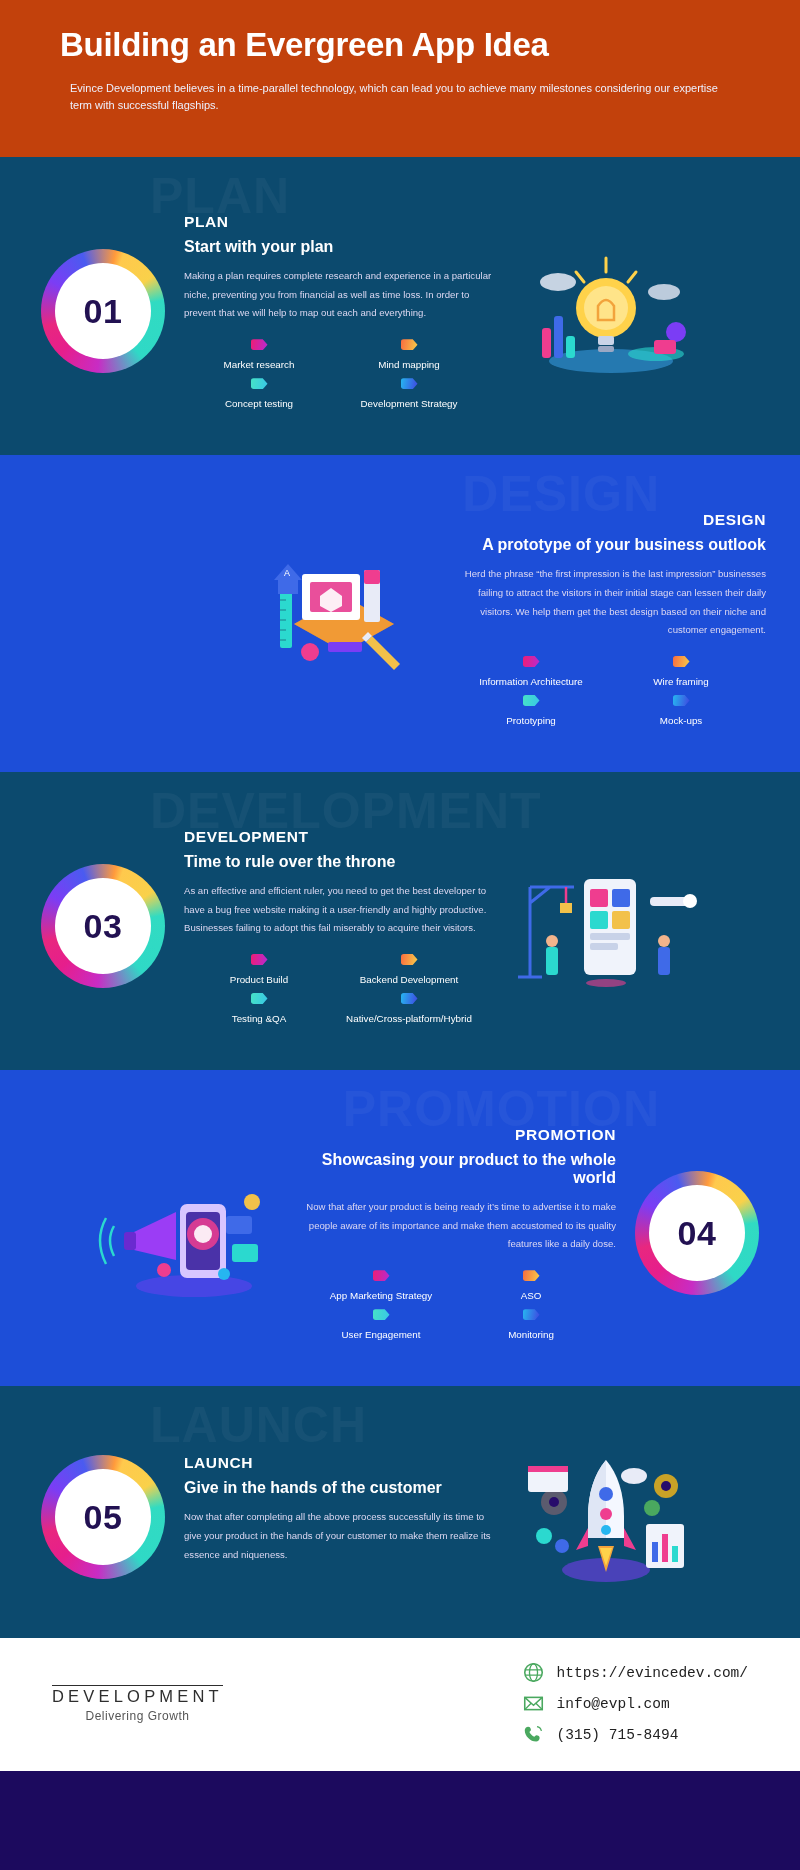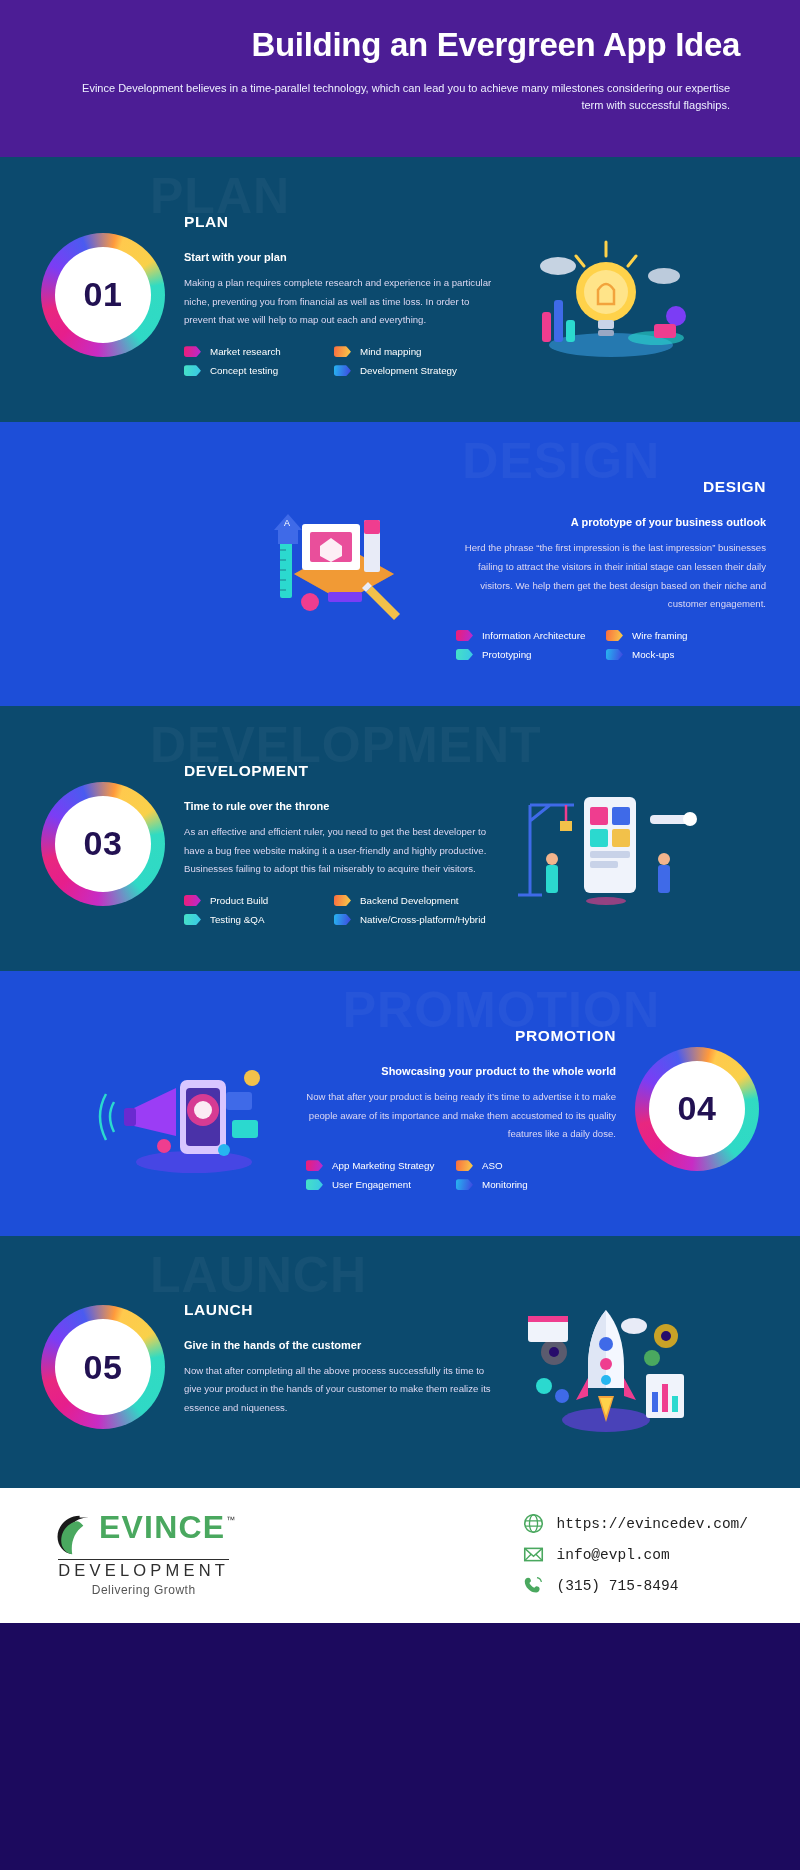--- a/index.html
+++ b/index.html
@@ -9,23 +9,23 @@
     font-family: "Liberation Sans", sans-serif;
   }
   .page {
     width: 800px;
     position: relative;
     overflow: hidden;
   }
 
   
   .header {
-    background: #4c1d95;
+    background: #c2410c;
     padding: 26px 60px 28px;
-    text-align: right;
+    text-align: left;
   }
   .header h1 {
     color: #ffffff;
     font-size: 33px;
     font-weight: bold;
     letter-spacing: -0.3px;
     line-height: 1.15;
     margin-bottom: 16px;
   }
   .header p {
@@ -112,42 +112,42 @@
   .textblock.align-right { text-align: right; }
   .textblock .title {
     color: #ffffff;
     font-size: 15.5px;
     font-weight: bold;
     letter-spacing: 0.6px;
     margin-bottom: 7px;
   }
   .textblock .subtitle {
     color: #ffffff;
-    font-size: 11px;
+    font-size: 16px;
     font-weight: bold;
     margin-bottom: 11px;
-    margin-top: 20px;
   }
   .textblock .body {
     color: #ddd8f2;
     font-size: 9.6px;
     line-height: 1.95;
     margin-bottom: 16px;
   }
 
   .tags {
     display: grid;
     grid-template-columns: 150px 150px;
     gap: 8px 0;
   }
   .tag {
     display: flex;
     align-items: center;
     gap: 9px;
     text-align: left;
+    flex-direction: column;
   }
   .pill {
     flex: 0 0 auto;
     width: 17px;
     height: 11px;
     border-radius: 3px 6px 6px 3px;
     clip-path: polygon(0 0, 72% 0, 100% 50%, 72% 100%, 0 100%);
   }
   .pill.c1 { background: linear-gradient(100deg, #ef1d74, #b32bd6); }
   .pill.c2 { background: linear-gradient(100deg, #46e2c6, #38c6e8); }
@@ -475,28 +475,20 @@
           <rect x="156" y="92" width="6" height="28" fill="#ef3d8f"></rect>
           <rect x="166" y="104" width="6" height="16" fill="#2bd9cf"></rect>
           <ellipse cx="128" cy="34" rx="13" ry="8" fill="#e8ebf7"></ellipse>
         </svg>
       </div>
     </div>
   </div>
 
   <div class="footer">
     <div class="logo">
-      <div class="logo-top">
-        <svg class="logo-mark" viewBox="0 0 50 50">
-          <path d="M30 4C16 4 6 15 6 27c0 10 7 18 16 19-9-8-10-22-2-31 5-6 12-9 20-9h-10z" fill="#1a1a1a"></path>
-          <path d="M27 10c-10 2-17 11-17 21 0 8 5 14 12 15-2-12 2-24 12-31-2-3-5-5-7-5z" fill="#4aa85f"></path>
-        </svg>
-        <span class="logo-evince">EVINCE</span>
-        <span class="logo-tm">™</span>
-      </div>
       <div class="logo-dev">DEVELOPMENT</div>
       <div class="logo-tag">Delivering Growth</div>
     </div>
 
     <div class="contacts">
       <div class="contact">
         <svg class="ico" viewBox="0 0 24 24">
           <circle cx="12" cy="12" r="10" fill="none" stroke="#4aa85f" stroke-width="1.8"></circle>
           <ellipse cx="12" cy="12" rx="4.6" ry="10" fill="none" stroke="#4aa85f" stroke-width="1.5"></ellipse>
           <path d="M2.4 9h19.2M2.4 15h19.2" stroke="#4aa85f" stroke-width="1.5"></path>

